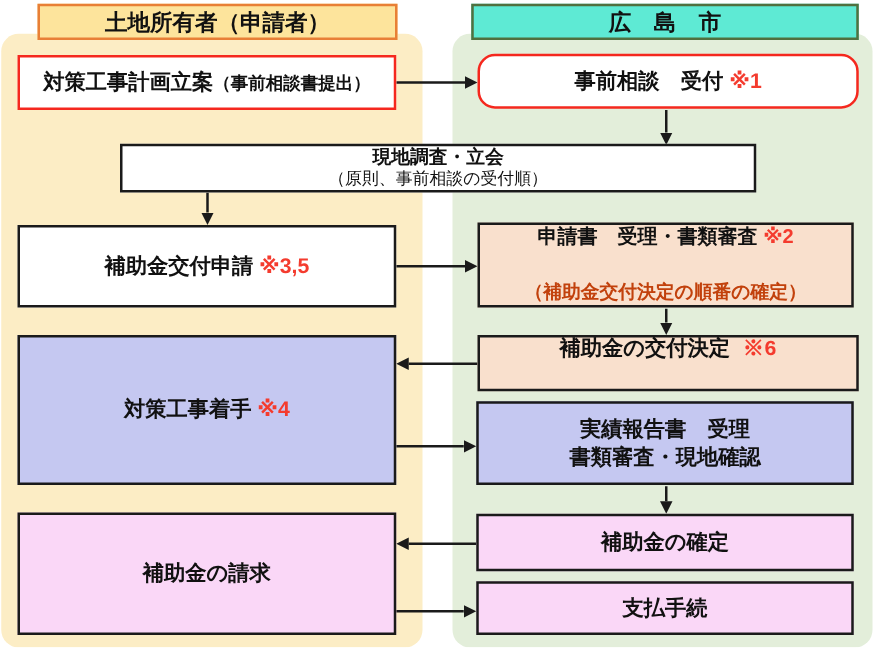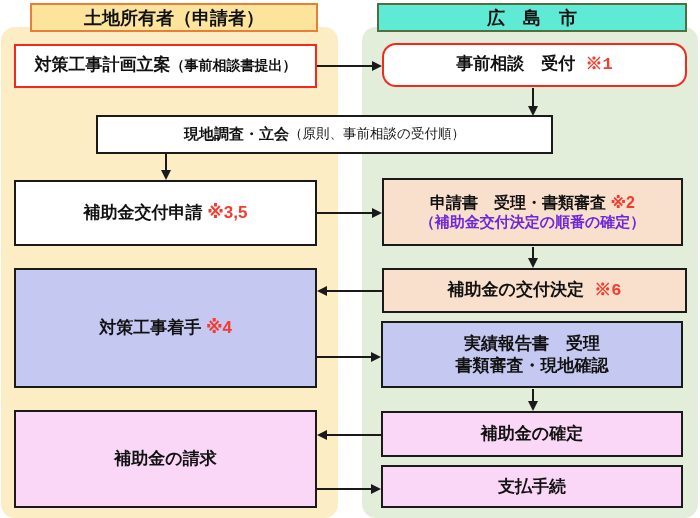--- a/index.html
+++ b/index.html
@@ -11,33 +11,33 @@
   .panel-right{left:362px;top:27px;width:336px;height:491px;background:#e3eeda;}
 
   .col-header{position:absolute;display:flex;align-items:center;justify-content:center;
     font-weight:bold;font-size:18px;color:#111;box-sizing:border-box;}
   .hdr-left{left:30px;top:3px;width:288px;height:29px;background:#fde49c;border:2px solid #e87f36;}
   .hdr-right{left:377px;top:3px;width:310px;height:29px;background:#5eead4;border:2px solid #50703f;}
 
   .box{position:absolute;box-sizing:border-box;display:flex;flex-direction:column;
     align-items:center;justify-content:center;text-align:center;color:#111;
     font-weight:bold;font-size:17px;line-height:1.25;background:#ffffff;border:2px solid #1a1a1a;}
-  .red-border{border:2.5px solid #f5281e;font-family:Liberation Mono, monospace;}
-  .fill-peach{background:#f9e0cd;}
+  .red-border{border:2.5px solid #f5281e;}
+  .fill-peach{background:#f9e0cd;justify-content:space-between;}
   .fill-lavender{background:#c5c8f1;}
   .fill-pink{background:#fad7f7;}
 
   .note{color:#f43b2e;font-weight:bold;}
   .paren{font-size:14px;font-weight:bold;}
   .paren-light{font-size:13.5px;font-weight:normal;}
-  .subnote{color:#6d28d9;font-weight:bold;font-size:15px;}
+  .subnote{color:#c2410c;font-weight:bold;font-size:15px;}
 
   #b-plan{left:14px;top:44px;width:303px;height:44px;}
   #b-consult{left:382px;top:43px;width:305px;height:44px;border-radius:14px;}
-  #b-survey{left:96px;top:115px;width:457px;height:39px;font-size:15px;flex-direction:row;}
+  #b-survey{left:96px;top:115px;width:509px;height:39px;font-size:15px;flex-direction:column;}
   #b-apply{left:14px;top:180px;width:303px;height:66px;}
   #b-review{left:382px;top:178px;width:301px;height:68px;font-size:16px;}
   #b-decision{left:382px;top:268px;width:305px;height:45px;font-family:Liberation Mono, monospace;}
   #b-work{left:14px;top:268px;width:303px;height:120px;}
   #b-report{left:381px;top:321px;width:302px;height:67px;}
   #b-confirm{left:381px;top:411px;width:302px;height:46px;}
   #b-claim{left:14px;top:410px;width:303px;height:98px;}
   #b-payment{left:381px;top:465px;width:302px;height:43px;}
 
   #arrows{position:absolute;left:0;top:0;width:700px;height:518px;pointer-events:none;}

